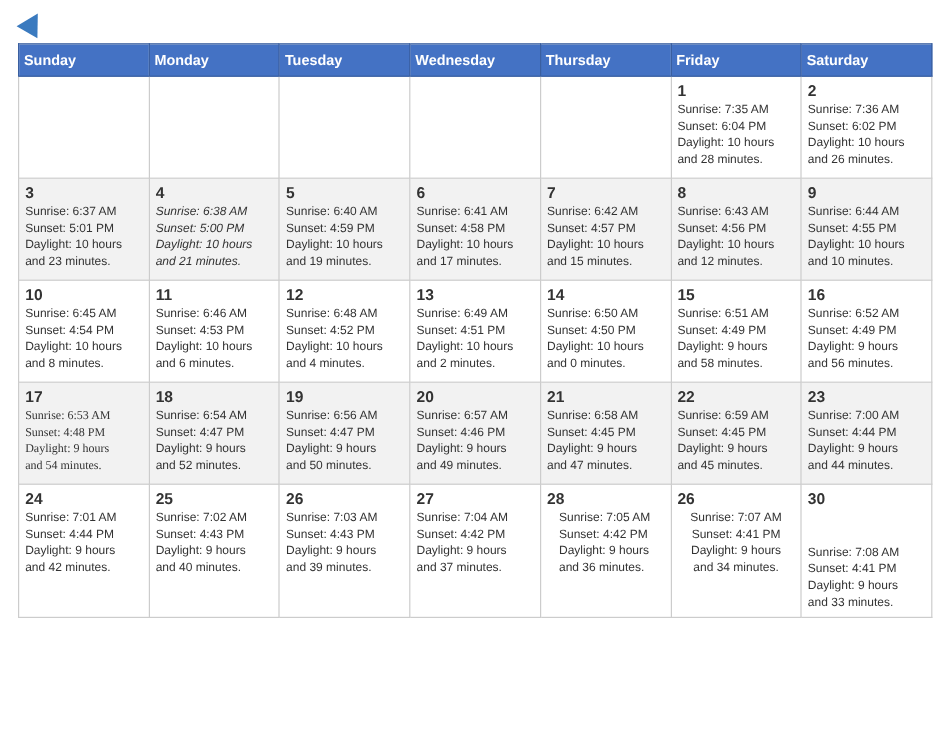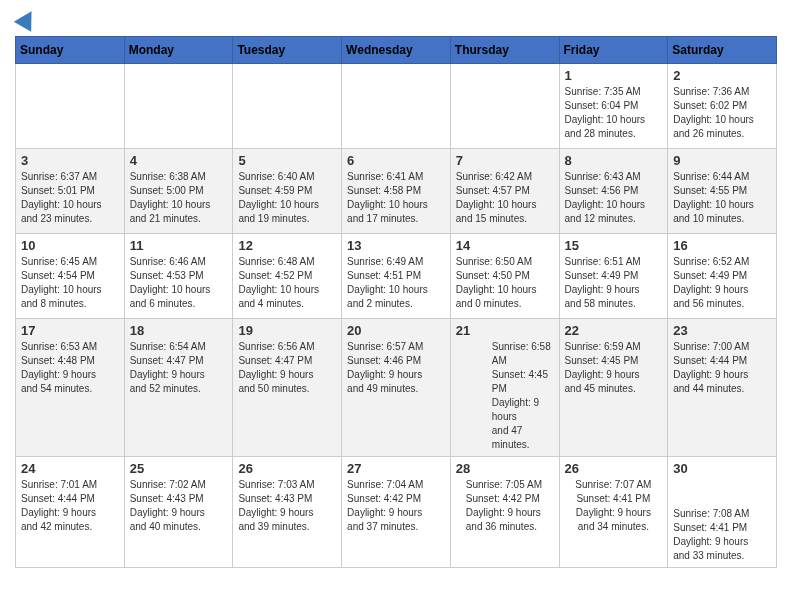--- a/index.html
+++ b/index.html
@@ -56,21 +56,21 @@
       font-size: 16px;
       color: #555;
     }
     .calendar {
       width: 100%;
       border-collapse: collapse;
       border: 1px solid #ccc;
     }
     .calendar th {
       background-color: #4472c4;
-      color: #000000;
+      color: #ffffff;
       font-size: 12px;
       font-weight: bold;
       padding: 6px 4px;
       text-align: left;
       border: 1px solid #3a5fa0;
     }
     .calendar td {
       width: 14.28%;
       vertical-align: top;
       padding: 4px 5px;
@@ -156,21 +156,21 @@
         <tr>
           <td>
             <span class="day-number">3</span>
             <div class="day-info" style="white-space: pre-line;">Sunrise: 6:37 AM
 Sunset: 5:01 PM
 Daylight: 10 hours
 and 23 minutes.</div>
           </td>
           <td>
             <span class="day-number">4</span>
-            <div class="day-info" style="white-space: pre-line;">Sunrise: 6:38 AM
+            <div class="day-info" style="white-space: pre-line; font-style: italic;">Sunrise: 6:38 AM
 Sunset: 5:00 PM
 Daylight: 10 hours
 and 21 minutes.</div>
           </td>
           <td>
             <span class="day-number">5</span>
             <div class="day-info" style="white-space: pre-line;">Sunrise: 6:40 AM
 Sunset: 4:59 PM
 Daylight: 10 hours
 and 19 minutes.</div>
@@ -251,21 +251,21 @@
             <span class="day-number">16</span>
             <div class="day-info" style="white-space: pre-line;">Sunrise: 6:52 AM
 Sunset: 4:49 PM
 Daylight: 9 hours
 and 56 minutes.</div>
           </td>
         </tr>
         <tr>
           <td>
             <span class="day-number">17</span>
-            <div class="day-info" style="white-space: pre-line;">Sunrise: 6:53 AM
+            <div class="day-info" style="white-space: pre-line; font-family: Liberation Serif, serif;">Sunrise: 6:53 AM
 Sunset: 4:48 PM
 Daylight: 9 hours
 and 54 minutes.</div>
           </td>
           <td>
             <span class="day-number">18</span>
             <div class="day-info" style="white-space: pre-line;">Sunrise: 6:54 AM
 Sunset: 4:47 PM
 Daylight: 9 hours
 and 52 minutes.</div>
@@ -279,21 +279,21 @@
           </td>
           <td>
             <span class="day-number">20</span>
             <div class="day-info" style="white-space: pre-line;">Sunrise: 6:57 AM
 Sunset: 4:46 PM
 Daylight: 9 hours
 and 49 minutes.</div>
           </td>
           <td>
             <span class="day-number">21</span>
-            <div class="day-info" style="white-space: pre-line; margin-left: 36px;">Sunrise: 6:58 AM
+            <div class="day-info" style="white-space: pre-line;">Sunrise: 6:58 AM
 Sunset: 4:45 PM
 Daylight: 9 hours
 and 47 minutes.</div>
           </td>
           <td>
             <span class="day-number">22</span>
             <div class="day-info" style="white-space: pre-line;">Sunrise: 6:59 AM
 Sunset: 4:45 PM
 Daylight: 9 hours
 and 45 minutes.</div>

